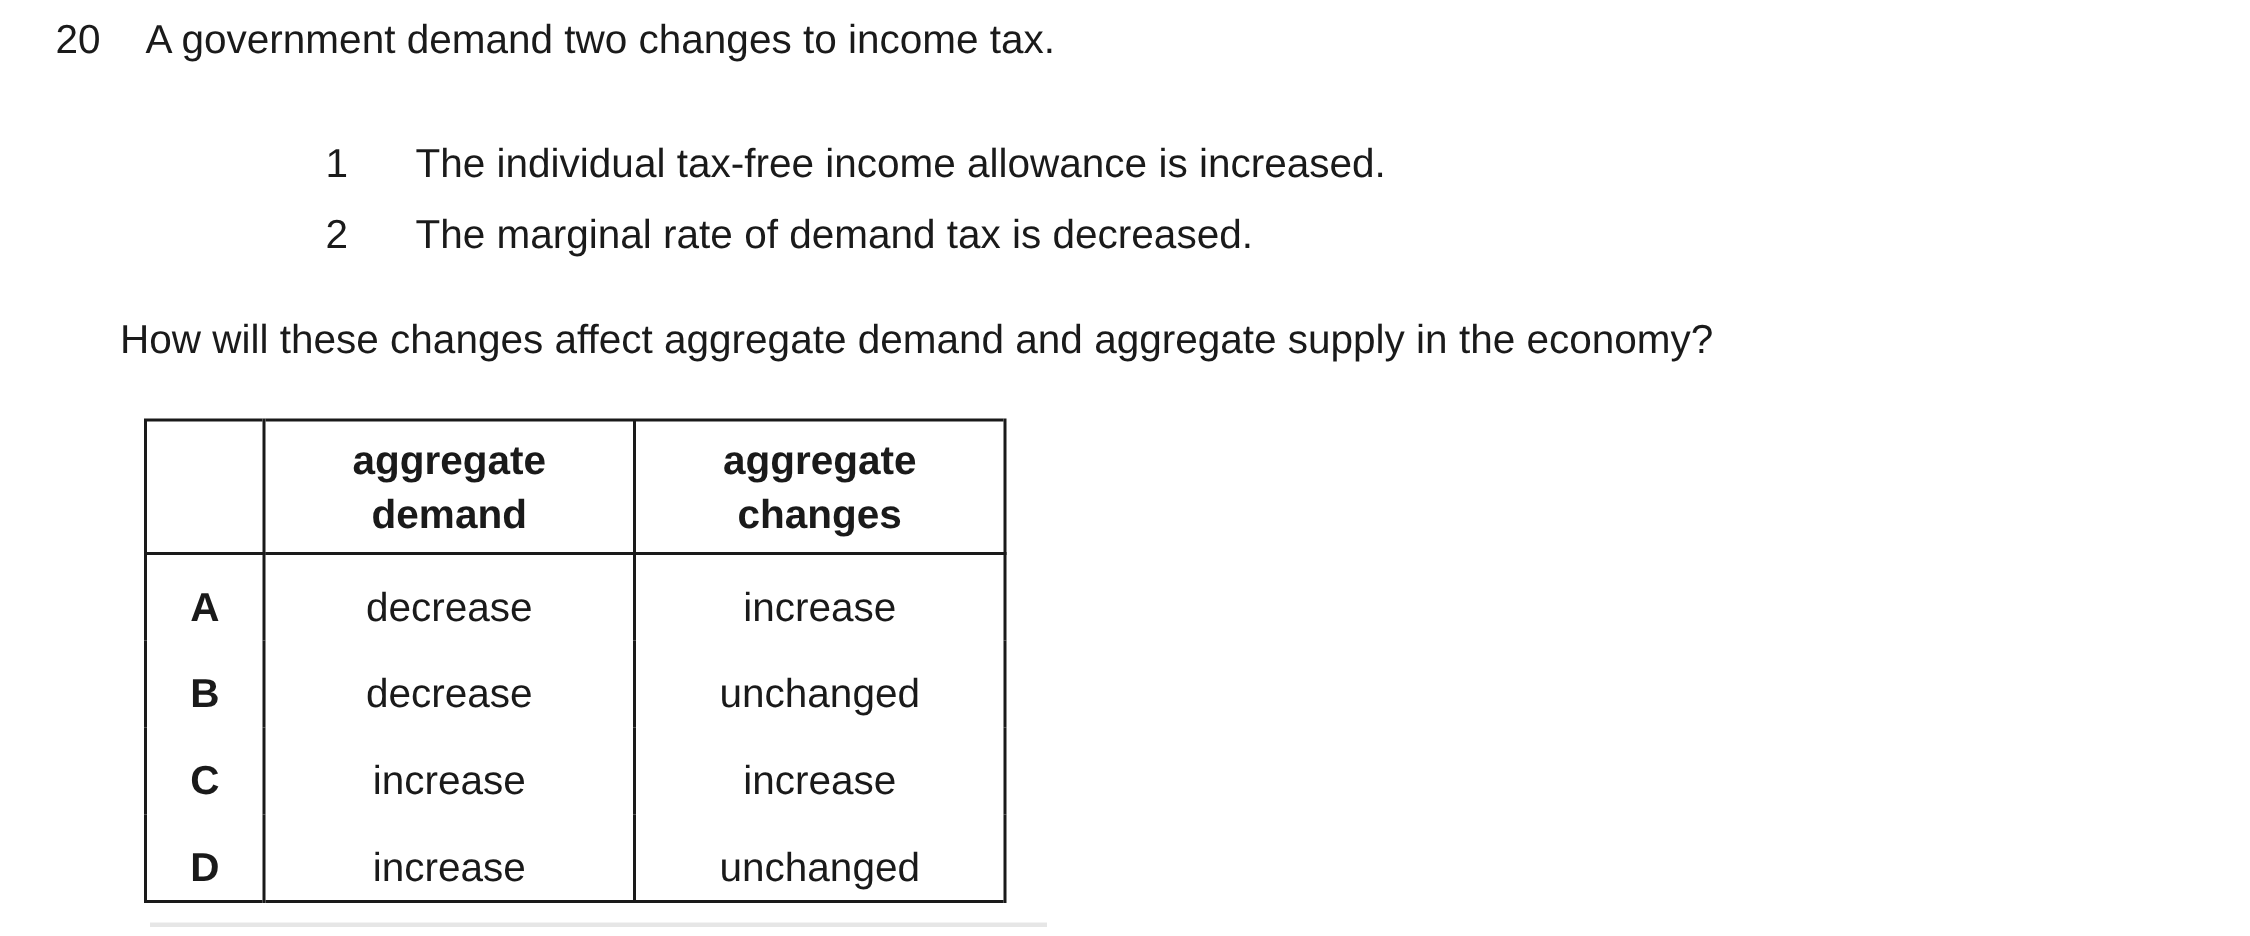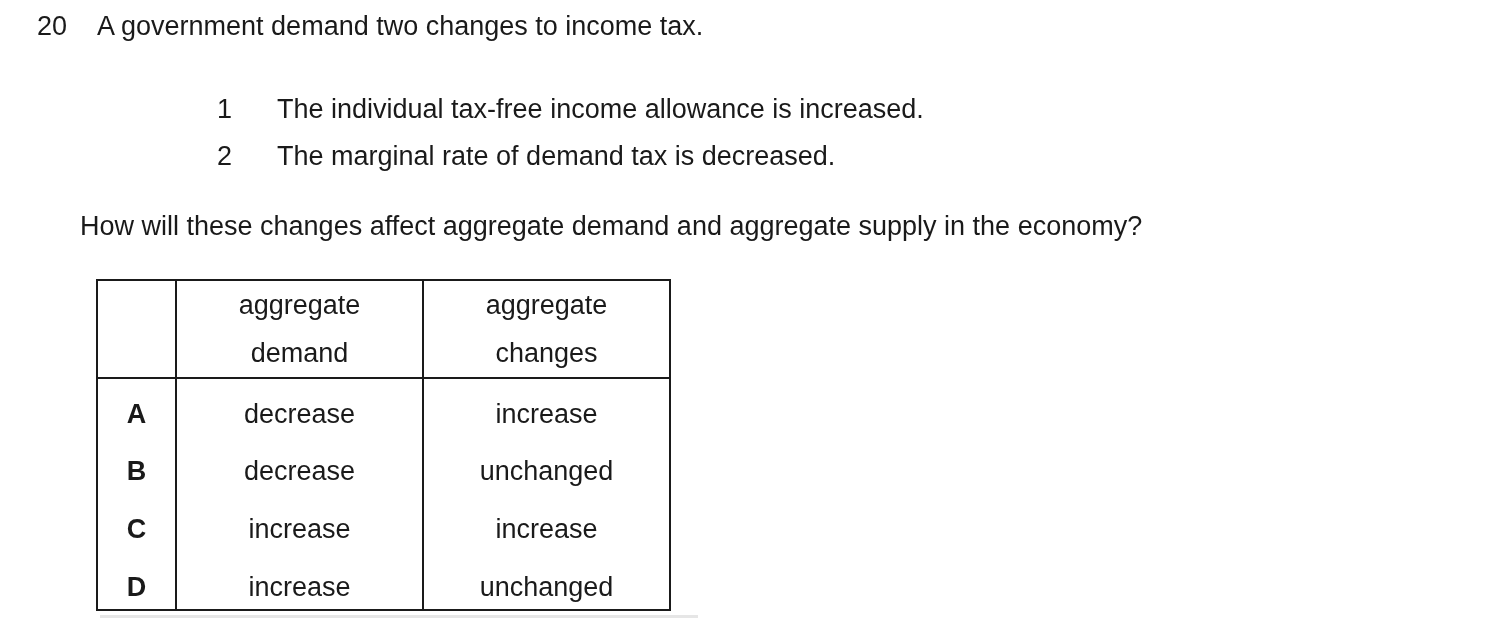--- a/index.html
+++ b/index.html
@@ -48,21 +48,22 @@
   .answer-table th, .answer-table td {
     border-left-width: 2px;
     border-right-width: 2px;
     text-align: center;
     vertical-align: middle;
     font-weight: normal;
   }
   .answer-table thead th {
     height: 89px;
     border-bottom-width: 2px;
-    line-height: 48px;
+    line-height: 36px;
+    font-weight: bold;
   }
   .answer-table thead .th-text {
     display: block;
     max-width: 180px;
     margin: 0 auto;
   }
   .answer-table tbody td {
     height: 58px;
     padding-top: 12px;
   }

